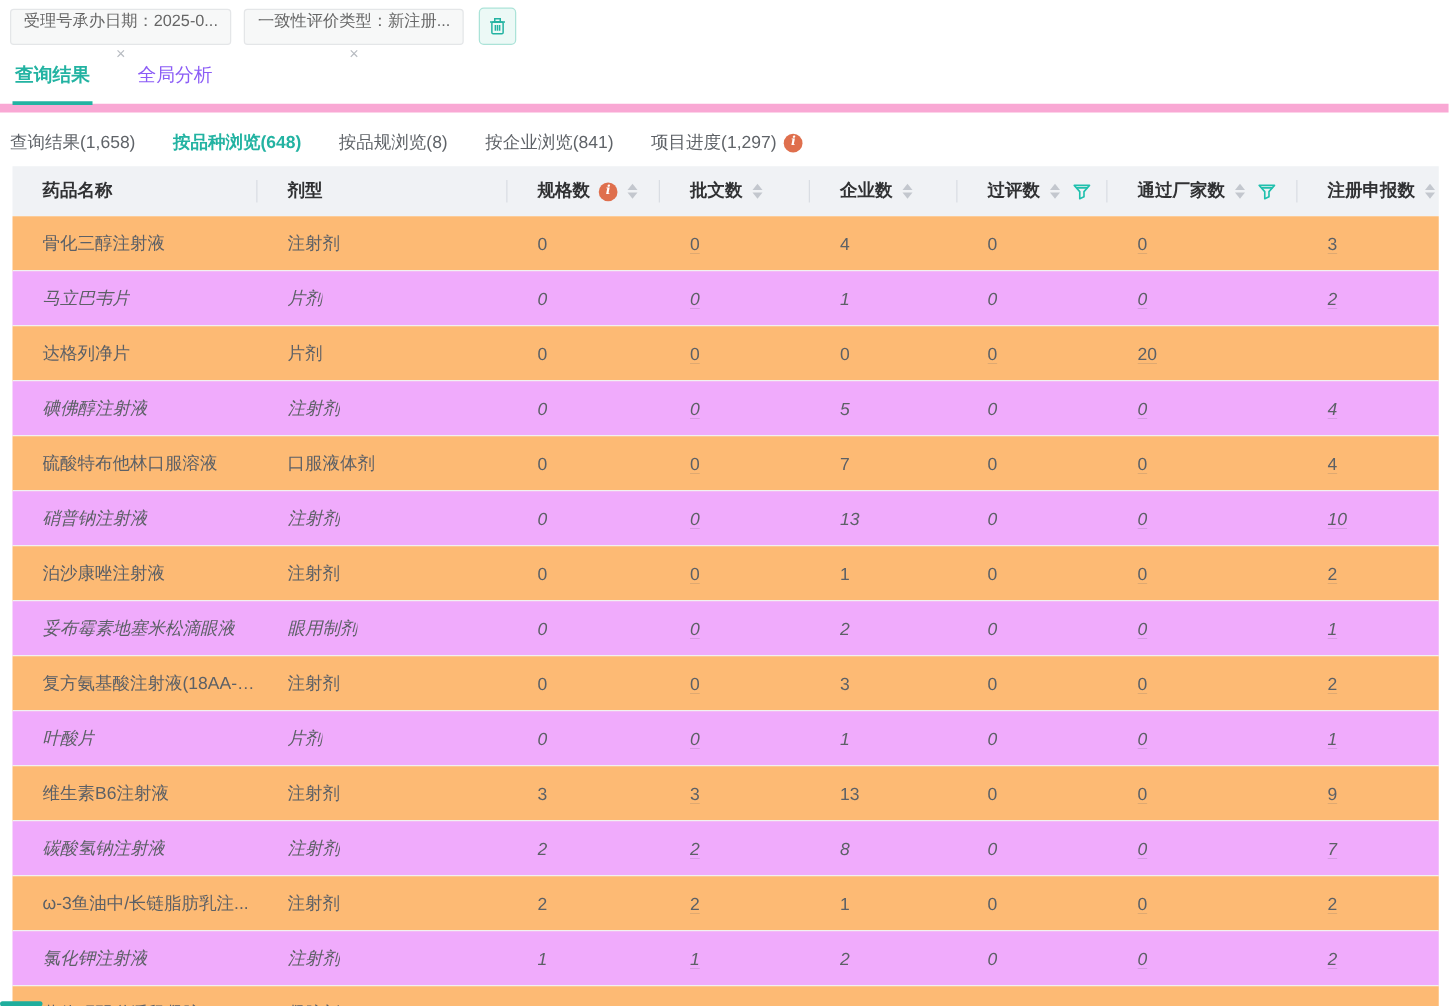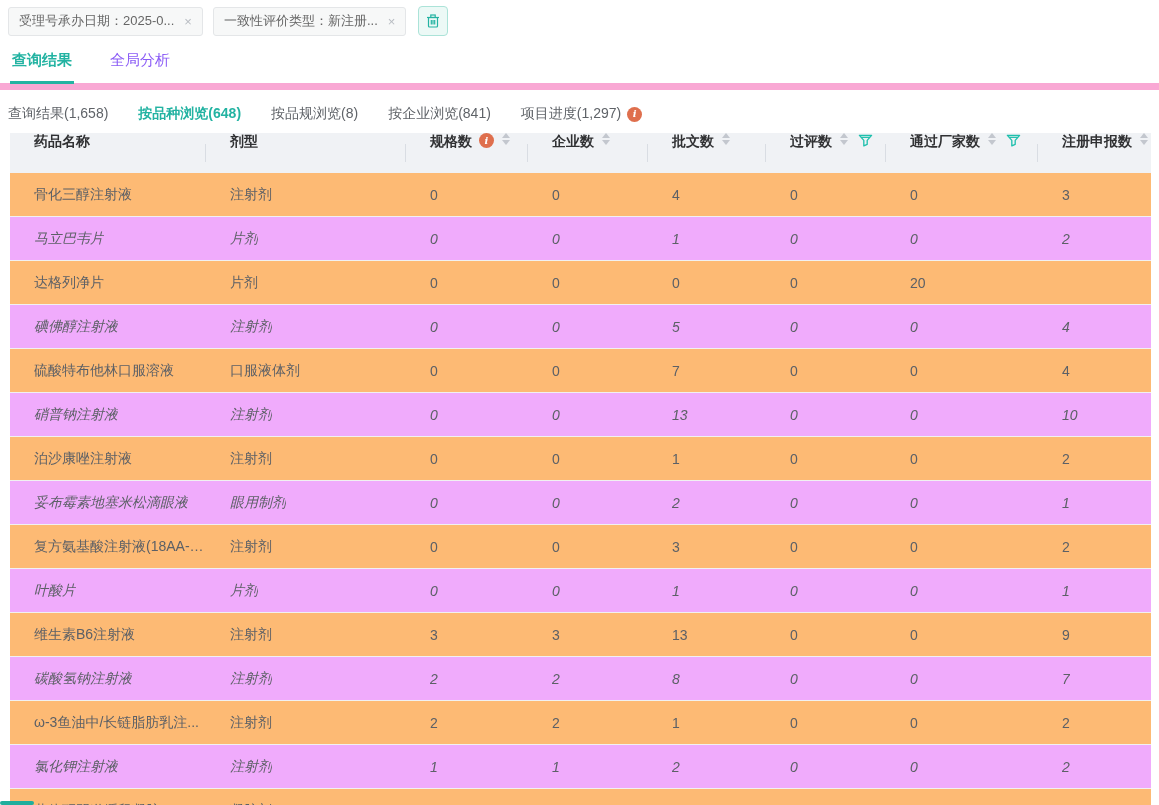--- a/index.html
+++ b/index.html
@@ -10,21 +10,21 @@
     font-family: "Liberation Sans", "DejaVu Sans", sans-serif;
     color: #606266;
     position: relative;
   }
 
   
   .filters-bar { display: flex; align-items: center; gap: 10px; padding: 6px 0 0 8px; }
   .chip {
     display: inline-flex; align-items: center; gap: 10px;
     background: #f7f8f8; border: 1px solid #e4e6e8; border-radius: 3px;
-    height: 29px; padding: 0 10px; font-size: 13px; color: #666; cursor: default;
+    height: 29px; padding: 0 10px; font-size: 13px; color: #666; cursor: default; flex-direction: column;
   }
   .chip .close { color: #b8bcc2; font-size: 13px; line-height: 1; cursor: pointer; }
   .trash-btn {
     width: 30px; height: 30px; margin-left: 2px;
     background: #ecf9f6; border: 1px solid #abe3d8; border-radius: 4px;
     display: inline-flex; align-items: center; justify-content: center; cursor: pointer;
   }
 
   
   .main-tabs {
@@ -61,21 +61,21 @@
   
   .table { margin: 10px 8px 0 10px; }
   .grid-row {
     display: grid;
     grid-template-columns: 196px 200px 122px 120px 118px 120px 152px minmax(0,1fr);
   }
   .thead {
     background: #f0f2f5; height: 40px; font-weight: bold; color: #303133; font-size: 14px;
   }
   .th {
-    display: flex; padding-left: 24px; position: relative; white-space: nowrap;
+    display: flex; align-items: center; padding-left: 24px; position: relative; white-space: nowrap;
   }
   .th:not(:last-child)::after {
     content: ""; position: absolute; right: 0; top: 50%; transform: translateY(-50%);
     width: 1px; height: 18px; background: #d9dde3;
   }
   .th .label { margin-right: 0; }
   .th .info-icon { margin-left: 7px; }
 
   .tr {
     height: 44px; font-size: 14px; color: #5c6066;
@@ -155,28 +155,28 @@
     </div>
     <div class="th">
       <span class="label">规格数</span>
       <span class="info-icon">i</span>
       <span class="caret">
           <i class="up"></i>
           <i class="down"></i>
         </span>
     </div>
     <div class="th">
-      <span class="label">企业数</span>
+      <span class="label">批文数</span>
       <span class="caret">
           <i class="up"></i>
           <i class="down"></i>
         </span>
     </div>
     <div class="th">
-      <span class="label">批文数</span>
+      <span class="label">企业数</span>
       <span class="caret">
           <i class="up"></i>
           <i class="down"></i>
         </span>
     </div>
     <div class="th">
       <span class="label">过评数</span>
       <span class="caret">
           <i class="up"></i>
           <i class="down"></i>

